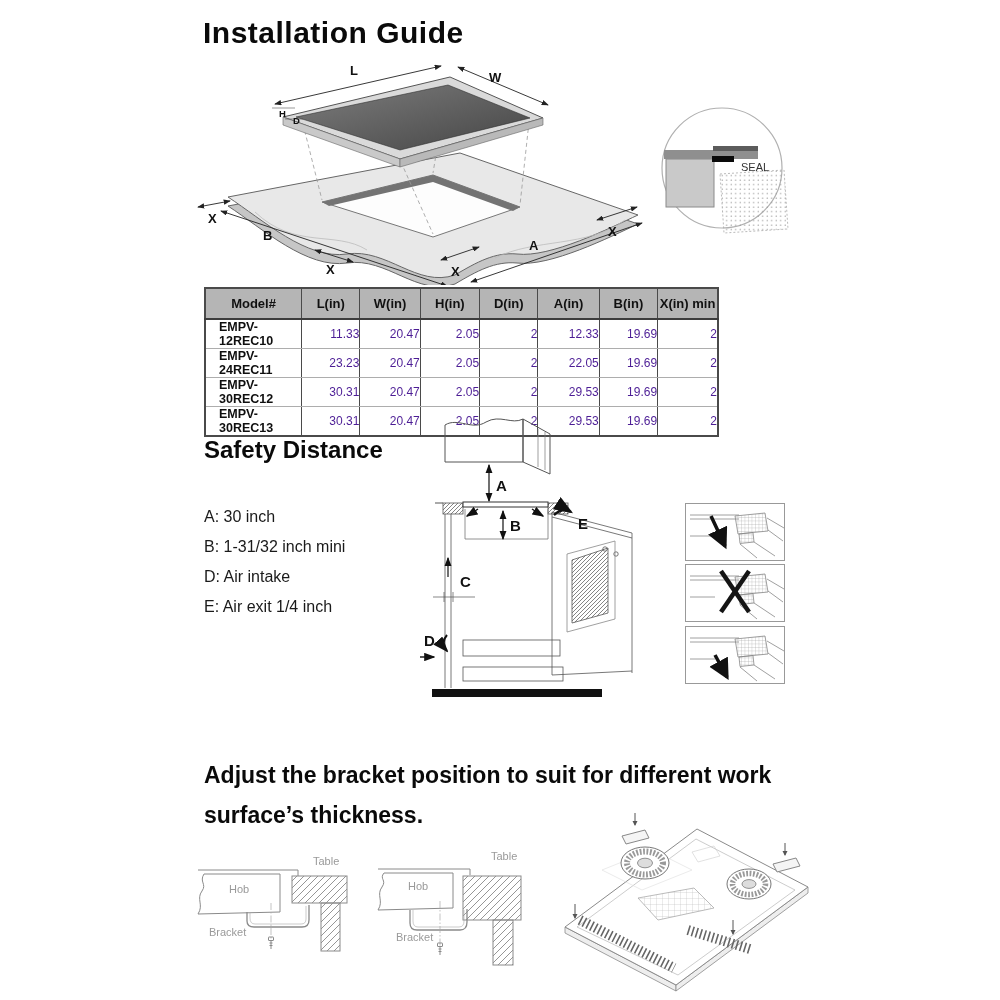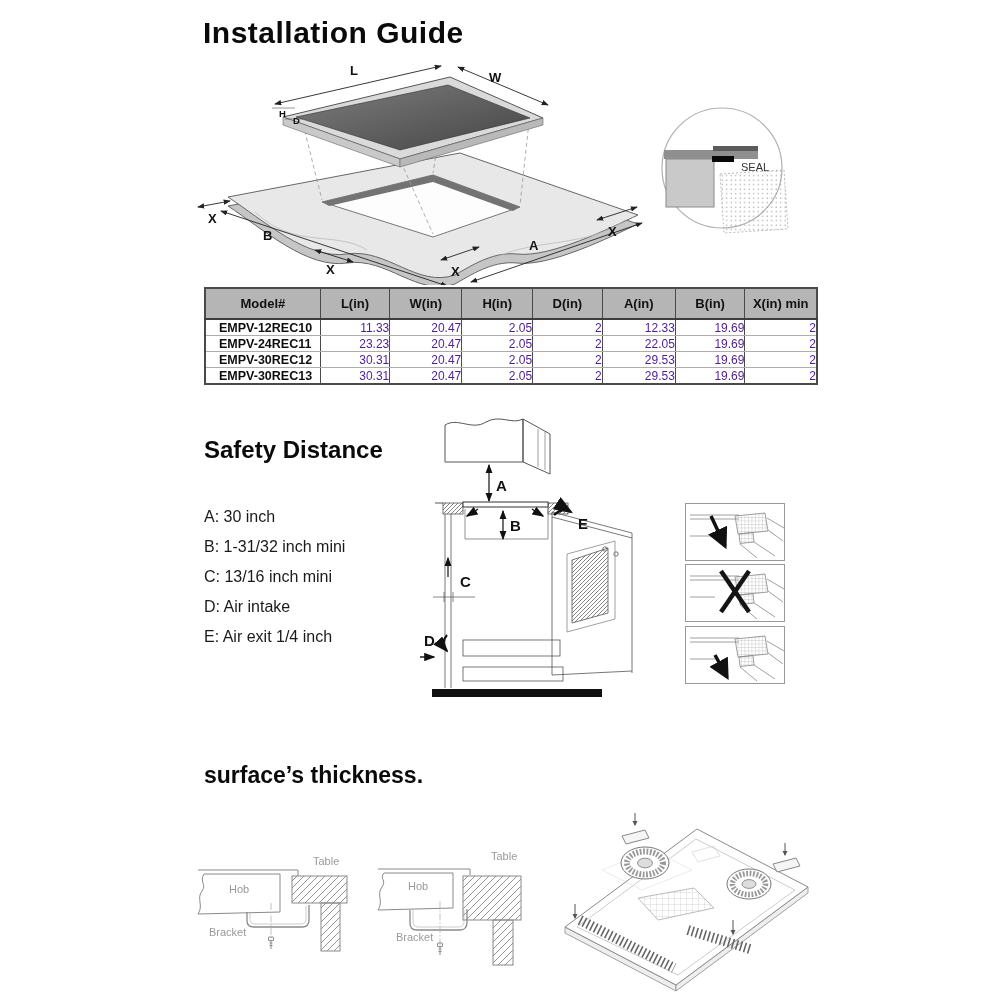--- a/index.html
+++ b/index.html
@@ -96,21 +96,21 @@
   </defs>
   <circle cx="64" cy="70" r="60" fill="#fff" stroke="#b0b0b0" stroke-width="1.2"></circle>
   <rect x="8" y="61" width="48" height="48" fill="#c9c9c9" stroke="#8a8a8a"></rect>
   <rect x="6" y="52" width="94" height="9" fill="#8f8f8f"></rect>
   <rect x="55" y="48" width="45" height="5" fill="#5c5c5c"></rect>
   <rect x="54" y="58" width="22" height="6" fill="#0a0a0a"></rect>
   <path d="M62,76 L126,72 L130,131 L66,135 Z" fill="url(#dotsP)" stroke="#aaa" stroke-width="0.8" stroke-dasharray="2,2"></path>
   <text x="83" y="73" font-size="11" fill="#333">SEAL</text>
 </svg>
 
-<table class="spec abs" style="left:204px;top:287px;width:614px">
+<table class="spec abs" style="left:204px;top:287px;width:515px">
   <colgroup>
     <col style="width:96px">
       <col style="width:58px">
       <col style="width:60px">
       <col style="width:59px">
     <col style="width:58px">
       <col style="width:61px">
       <col style="width:58px">
       <col style="width:60px">
   </colgroup>
@@ -167,21 +167,20 @@
         <td>19.69</td>
         <td>2</td>
       </tr>
     </tbody>
 </table>
 
 <div class="abs h-sub" style="left:204px;top:436px">Safety Distance</div>
 <div class="abs safety-list" style="left:204px;top:502px">
     <div>A: 30 inch</div>
     <div>B: 1-31/32 inch mini</div>
-    <div>C: 13/16 inch mini</div>
     <div>D: Air intake</div>
     <div>E: Air exit 1/4 inch</div>
   </div>
 
 <svg class="abs" style="left:420px;top:405px" width="270" height="305" viewBox="0 0 270 305">
   <defs>
     <marker id="mS" markerWidth="8" markerHeight="6" refX="7" refY="3" orient="auto-start-reverse">
       <path d="M0,0 L8,3 L0,6 Z" fill="#111"></path>
     </marker>
     <pattern id="hA" width="4" height="4" patternUnits="userSpaceOnUse">
@@ -294,20 +293,21 @@
   <g stroke="#888" stroke-width="0.8" fill="none">
     <path d="M5,12 L54,12 M5,16 L54,16 M5,33 L30,33"></path>
     <path d="M50,13 L80,10 L83,28 L53,31 Z" fill="url(#gC)"></path>
     <path d="M54,31 L68,29.5 L69,39 L55,40.5 Z" fill="url(#gC)"></path>
     <path d="M82,15 L99,25 M83,27 L98,38 M69,39 L90,53 M55,41 L72,55"></path>
   </g>
   <path d="M30,29 Q36,40 42,51" stroke="#111" stroke-width="3.5" fill="none" marker-end="url(#mB3)"></path>
 </svg>
 
 <div class="abs h-sub2" style="left:204px;top:755px">
+  <span style="display:block">Adjust the bracket position to suit for different work</span>
   <span style="display:block">surface’s thickness.</span>
 </div>
 
 <svg class="abs" style="left:183px;top:843px" width="185" height="140" viewBox="0 0 185 140">
   <defs>
     <pattern id="hB1" width="7" height="7" patternUnits="userSpaceOnUse">
       <path d="M-1,1 l2,-2 M0,7 l7,-7 M6,8 l2,-2" stroke="#8a8a8a" stroke-width="0.9"></path>
     </pattern>
   </defs>
   <g fill="none" stroke="#8a8a8a" stroke-width="1">

